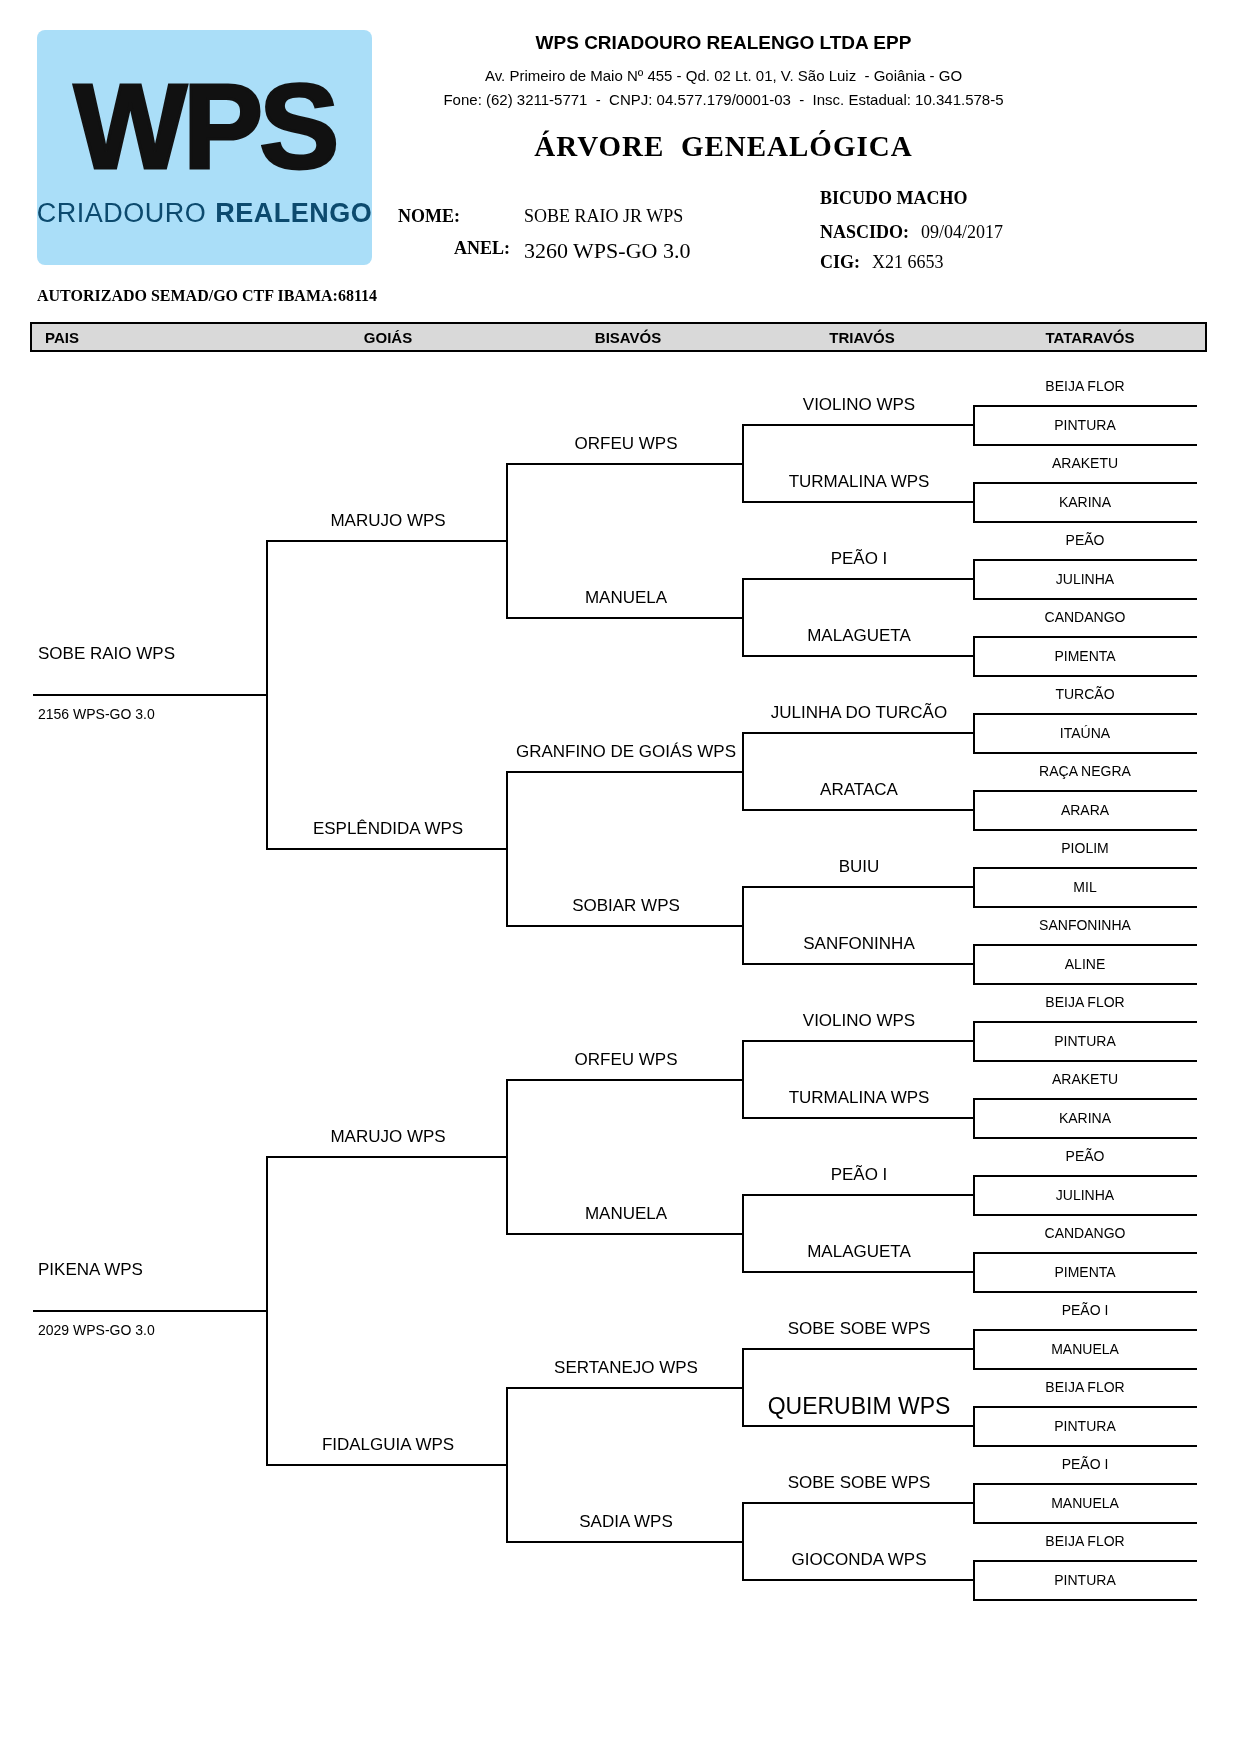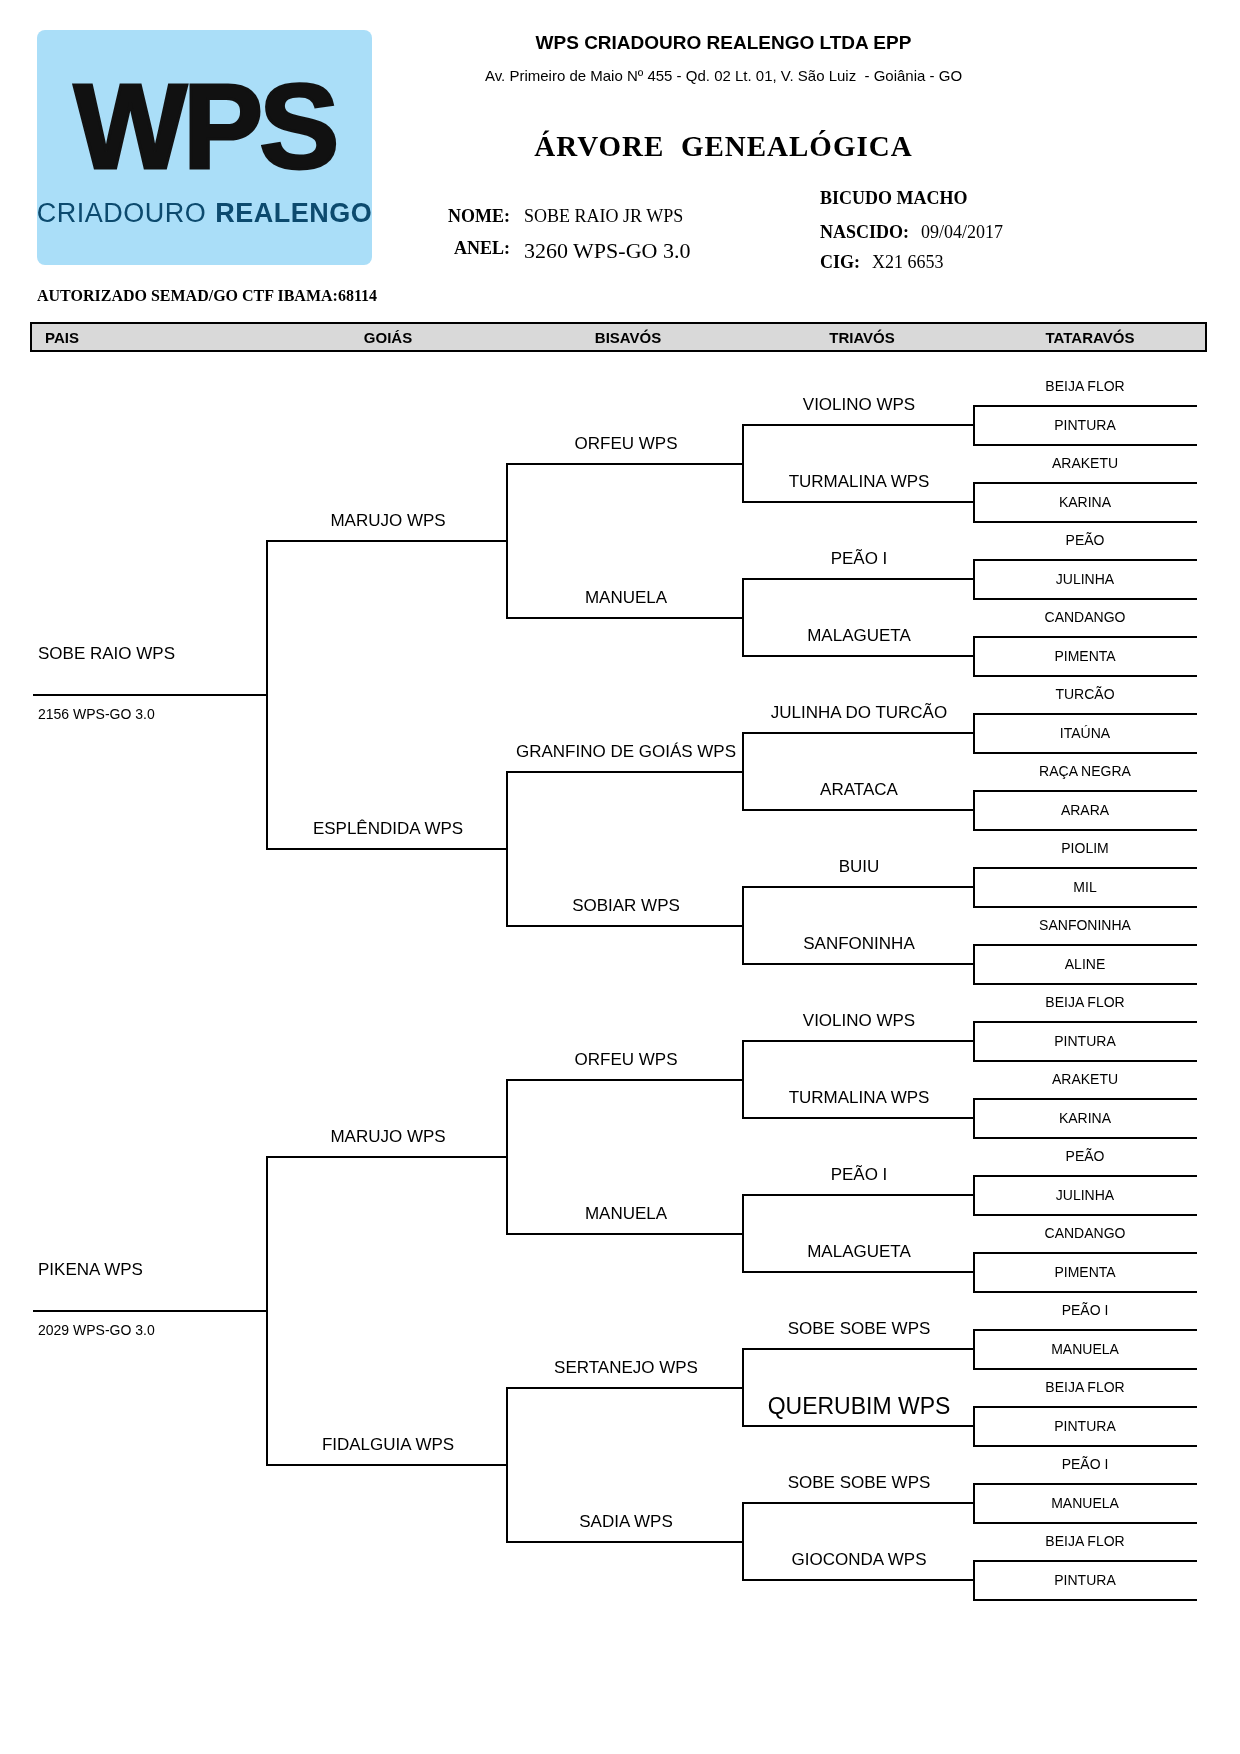--- a/index.html
+++ b/index.html
@@ -33,23 +33,24 @@
 
 <div class="page">
 
   <div class="abs logo" style="background: rgb(170, 222, 248);">
     <div class="logo-acronym" style="color: rgb(17, 17, 17);">WPS</div>
     <div class="logo-subtitle nw"><span>CRIADOURO</span><span class="b">REALENGO</span></div>
   </div>
 
   <div class="abs htxt pre" style="top:32px">WPS CRIADOURO REALENGO LTDA EPP</div>
   <div class="abs htxt pre" style="top:67px;font-weight:normal;font-size:15px">Av. Primeiro de Maio Nº 455 - Qd. 02 Lt. 01, V. São Luiz  - Goiânia - GO</div>
+  <div class="abs htxt pre" style="top:91px;font-weight:normal;font-size:15px">Fone: (62) 3211-5771  -  CNPJ: 04.577.179/0001-03  -  Insc. Estadual: 10.341.578-5</div>
   <div class="abs htxt serif pre title" style="top:130px">ÁRVORE  GENEALÓGICA</div>
 
-  <div class="abs serif b nw" style="left:398px;top:206px;width:112px;text-align:right;font-size:18px">NOME:</div>
+  <div class="abs serif b nw" style="left:398px;top:206px;width:112px;text-align:left;font-size:18px">NOME:</div>
   <div class="abs serif nw" style="left:524px;top:206px;font-size:18px">SOBE RAIO JR WPS</div>
   <div class="abs serif b nw" style="left:398px;top:238px;width:112px;text-align:right;font-size:18px">ANEL:</div>
   <div class="abs serif nw" style="left:524px;top:238px;font-size:22px">3260 WPS-GO 3.0</div>
 
   <div class="abs serif b nw" style="left:820px;top:188px;font-size:18px">BICUDO MACHO</div>
   <div class="abs serif nw" style="left:820px;top:222px;font-size:18px"><span class="b">NASCIDO:</span><span style="margin-left:12px">09/04/2017</span></div>
   <div class="abs serif nw" style="left:820px;top:252px;font-size:18px"><span class="b">CIG:</span><span style="margin-left:12px">X21 6653</span></div>
 
   <div class="abs serif b nw" style="left:37px;top:287px;font-size:16px">AUTORIZADO SEMAD/GO CTF IBAMA:68114</div>
 

